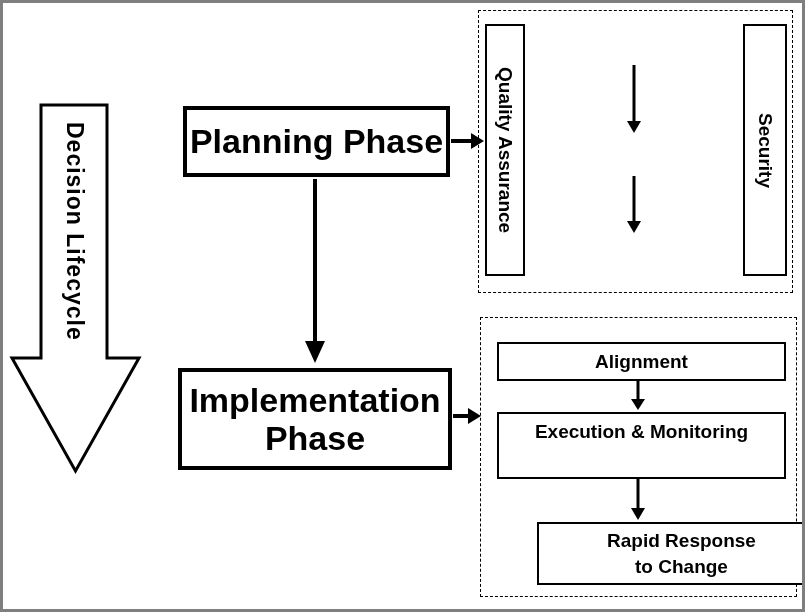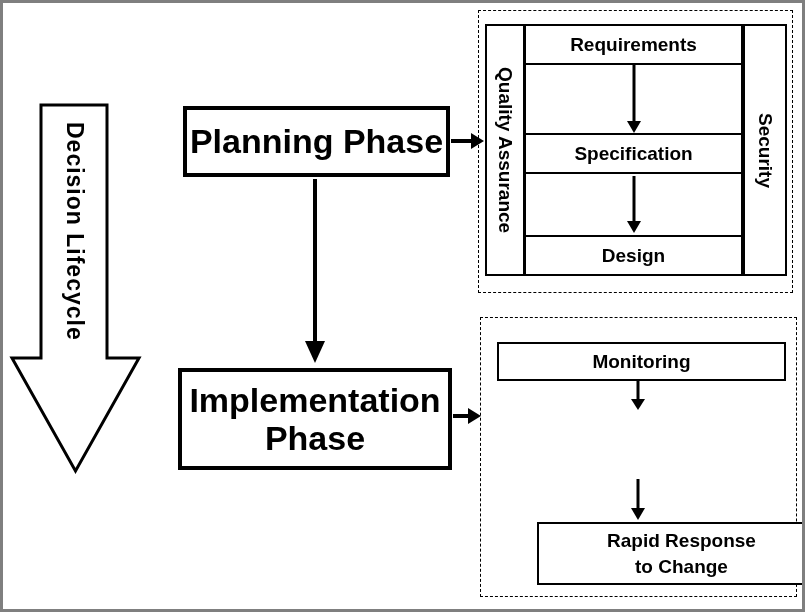--- a/index.html
+++ b/index.html
@@ -108,41 +108,31 @@
 
   <div class="phase-box phase-impl">
     <span>Implementation</span>
     <span>Phase</span>
   </div>
 
   <div class="panel panel-top">
     <div class="rail rail-qa">
       <span>Quality Assurance</span>
     </div>
-    <div class="steps-grid">
-      <div class="row row-req">
-        <span>Requirements</span>
-      </div>
-      <div class="row row-gap1"></div>
-      <div class="row row-spec">
-        <span>Specification</span>
-      </div>
-      <div class="row row-gap2"></div>
-      <div class="row row-design">
-        <span>Design</span>
-      </div>
-    </div>
     <div class="rail rail-sec">
       <span>Security</span>
     </div>
   </div>
 
   <div class="panel panel-bottom">
     <div class="ibox ibox-align">
-      <span>Monitoring</span>
+      <span>Alignment</span>
+    </div>
+    <div class="ibox ibox-exec">
+      <span>Execution &amp; Monitoring</span>
     </div>
     <div class="ibox ibox-rapid">
       <span>Rapid Response</span>
       <span>to Change</span>
     </div>
   </div>
 
   <svg class="layer top" width="805" height="612">
 
     <g>

